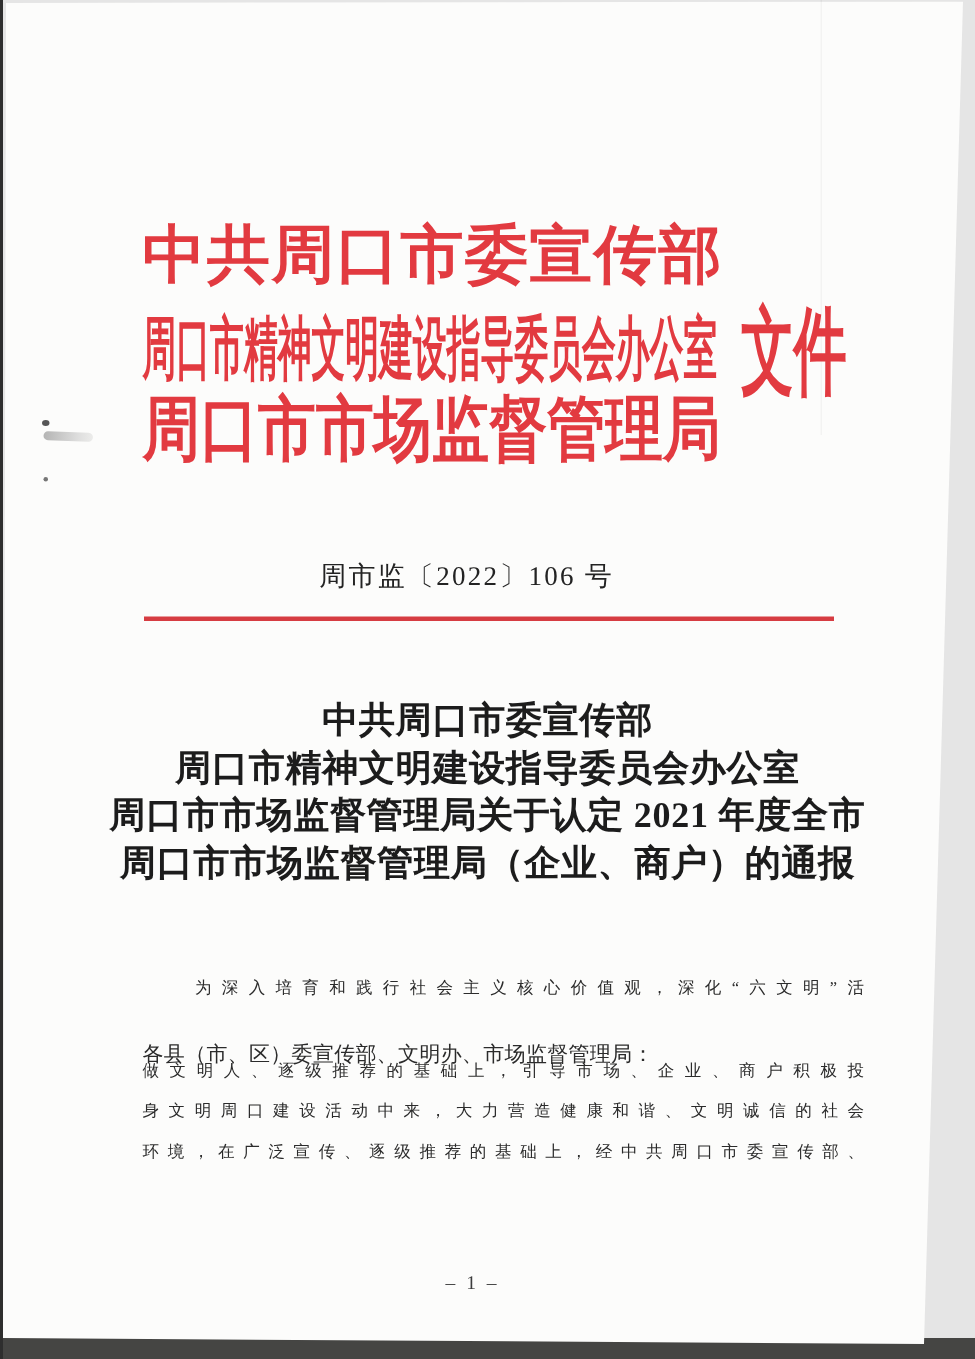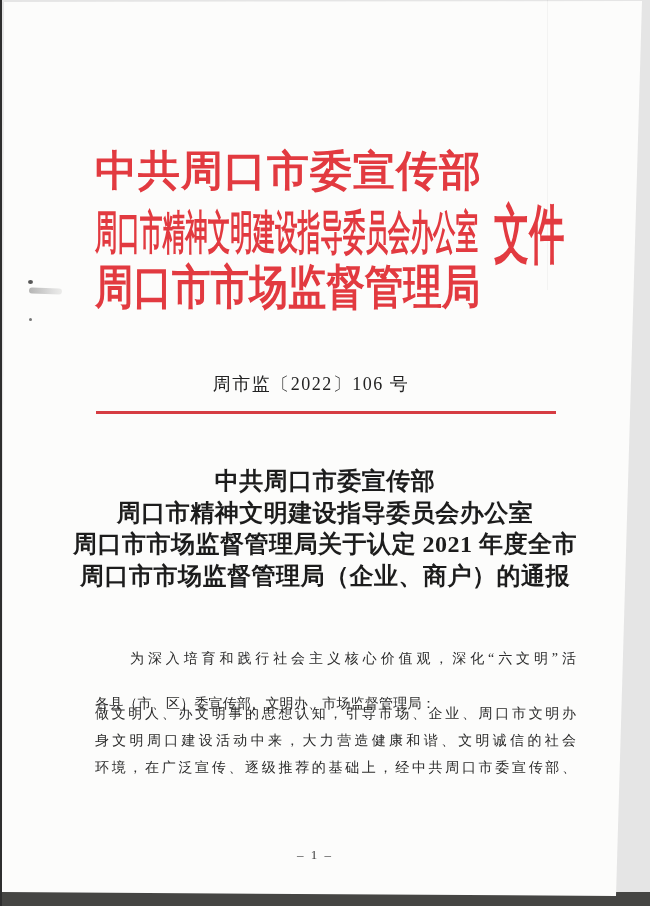--- a/index.html
+++ b/index.html
@@ -49,21 +49,21 @@
   
   .title{
     left:68px;top:466px;width:514px;
     text-align:center;font-weight:bold;color:var(--ink);
     font-size:24px;line-height:31.5px;letter-spacing:0.5px;
   }
   .title div{white-space:nowrap;}
   
   .body-line{
     left:95px;width:481px;height:24px;
-    font-size:14px;line-height:22px;color:var(--body-ink);
+    font-size:11px;line-height:22px;color:var(--body-ink);
     text-align:justify;text-align-last:justify;
     white-space:nowrap;overflow:visible;
   }
   .salutation{left:95px;top:649px;width:520px;font-size:14px;line-height:22px;color:var(--body-ink);white-space:nowrap;letter-spacing:0.2px;margin-top:44px;}
   .indent{text-indent:35px;}
   .bl-0{top:648px;}.bl-1{top:675px;}.bl-2{top:703px;}
   .bl-3{top:730px;}.bl-4{top:757px;}.bl-5{top:784px;}
   
   .page-number{
     left:0;top:847px;width:650px;text-align:center;
@@ -109,19 +109,19 @@
 
   <div class="abs title">
     <div>中共周口市委宣传部</div>
     <div>周口市精神文明建设指导委员会办公室</div>
     <div>周口市市场监督管理局关于认定 2021 年度全市</div>
     <div>周口市市场监督管理局（企业、商户）的通报</div>
   </div>
 
   <div class="abs salutation">各县（市、区）委宣传部、文明办、市场监督管理局：</div>
   <div class="abs body-line bl-0 indent">为深入培育和践行社会主义核心价值观，深化“六文明”活</div>
-  <div class="abs body-line bl-2">做文明人、办文明事的思想认知，引导市场、企业、周口市文明办</div>
+  <div class="abs body-line bl-2">做文明人、逐级推荐的基础上，引导市场、企业、商户积极投</div>
   <div class="abs body-line bl-3">身文明周口建设活动中来，大力营造健康和谐、文明诚信的社会</div>
   <div class="abs body-line bl-4">环境，在广泛宣传、逐级推荐的基础上，经中共周口市委宣传部、</div>
 
   <div class="abs page-number">– 1 –</div>
 
 </div>
 
 </body></html>

